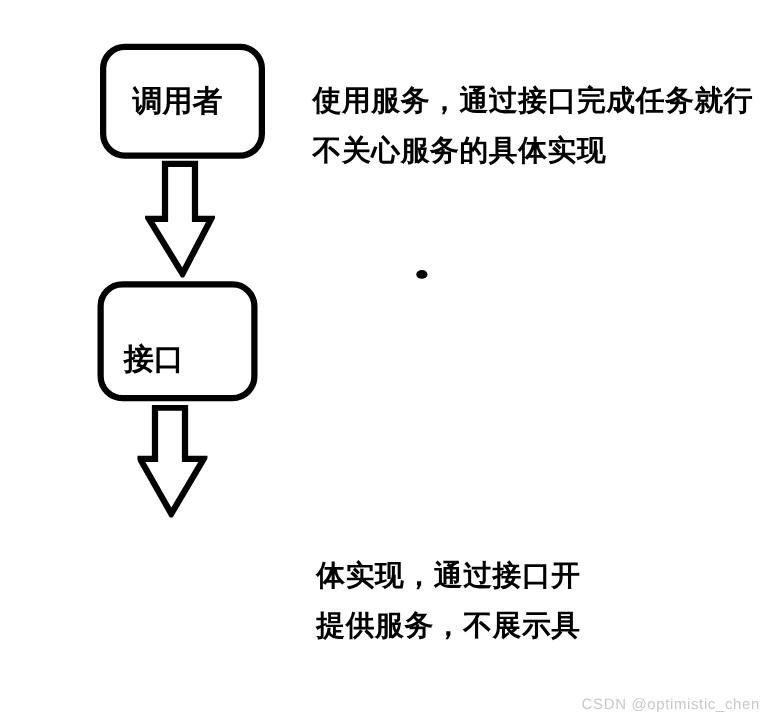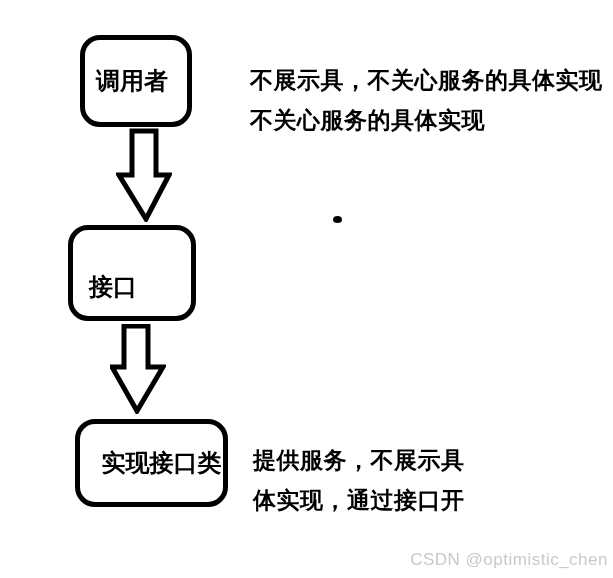--- a/index.html
+++ b/index.html
@@ -18,25 +18,25 @@
     border: 5px solid #000000;
     border-radius: 20px;
     background: #ffffff;
     display: flex;
     align-items: center;
     font-size: 24px;
     font-weight: bold;
     white-space: nowrap;
   }
   .node-caller {
-    left: 80px; top: 35px; width: 112px; height: 92px;
+    left: 80px; top: 35px; width: 132px; height: 92px;
     justify-content: center; padding-right: 8px; text-align: right;
   }
   .node-interface {
-    left: 68px; top: 225px; width: 128px; height: 96px;
+    left: 78px; top: 225px; width: 128px; height: 96px;
     justify-content: flex-start; padding-left: 16px; padding-top: 28px;
   }
   .node-impl {
     left: 75px; top: 419px; width: 153px; height: 88px;
     justify-content: center; padding-left: 20px;
   }
   .arrow { position: absolute; }
   .arrow-1 { left: 116px; top: 128px; }
   .arrow-2 { left: 110px; top: 324px; }
   .note {
@@ -52,21 +52,21 @@
   .stray-dot {
     position: absolute;
     left: 333px; top: 216px;
     width: 9px; height: 7px;
     background: #000000;
     border-radius: 50%;
   }
   .watermark {
     position: absolute;
     right: 5px; bottom: 8px;
-    font-size: 17px;
+    font-size: 12px;
     color: #c9c9c9;
     letter-spacing: 0.5px;
   }
 </style>
 </head>
 <body>
 
 <div class="canvas">
 
   <div class="node node-caller">
@@ -78,31 +78,28 @@
   </svg>
 
   <div class="node node-interface">
     <span>接口</span>
   </div>
 
   <svg class="arrow arrow-2" width="56" height="90" viewBox="0 0 56 90">
     <polygon points="14,2 38,2 38,43 53,43 27,87 2,43 14,43" fill="#ffffff" stroke="#000000" stroke-width="5" stroke-linejoin="miter"></polygon>
   </svg>
 
-  <div class="node node-impl">
-    <span>实现接口类</span>
-  </div>
 
   <div class="note note-caller">
-    <div>不展示具，不关心服务的具体实现</div>
+    <div>使用服务，通过接口完成任务就行</div>
     <div>不关心服务的具体实现</div>
   </div>
 
   <div class="stray-dot"></div>
 
   <div class="note note-impl">
+    <div>体实现，通过接口开</div>
     <div>提供服务，不展示具</div>
-    <div>体实现，通过接口开</div>
   </div>
 
   <div class="watermark">CSDN @optimistic_chen</div>
 
 </div>
 
 </body></html>

